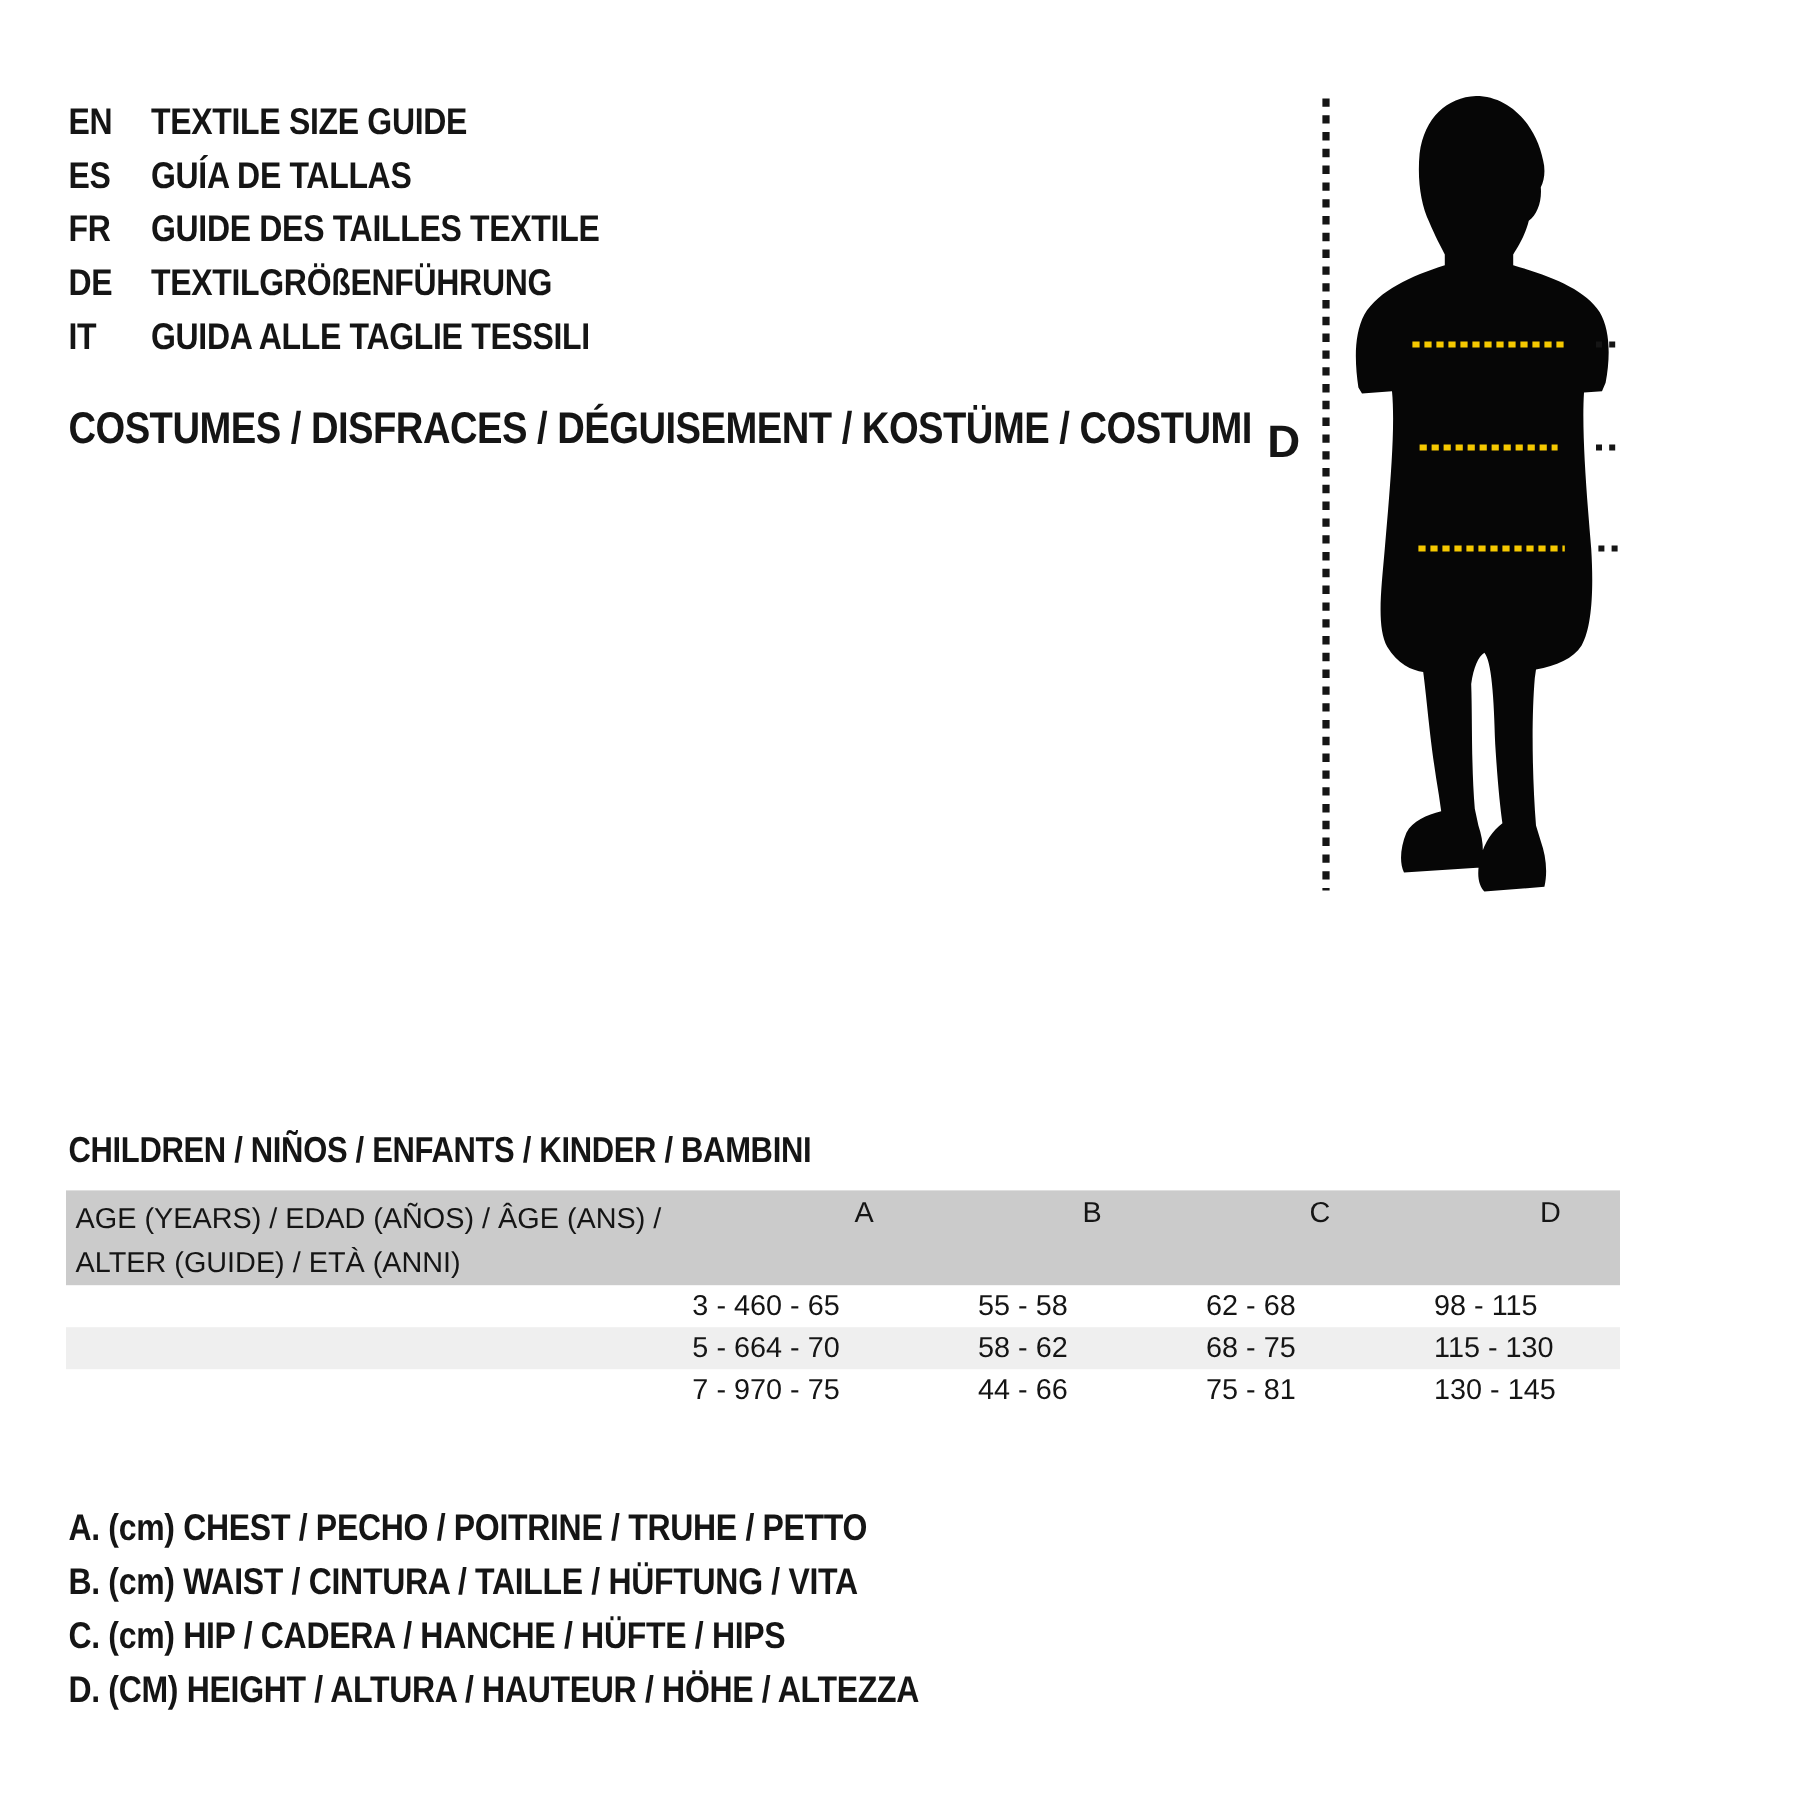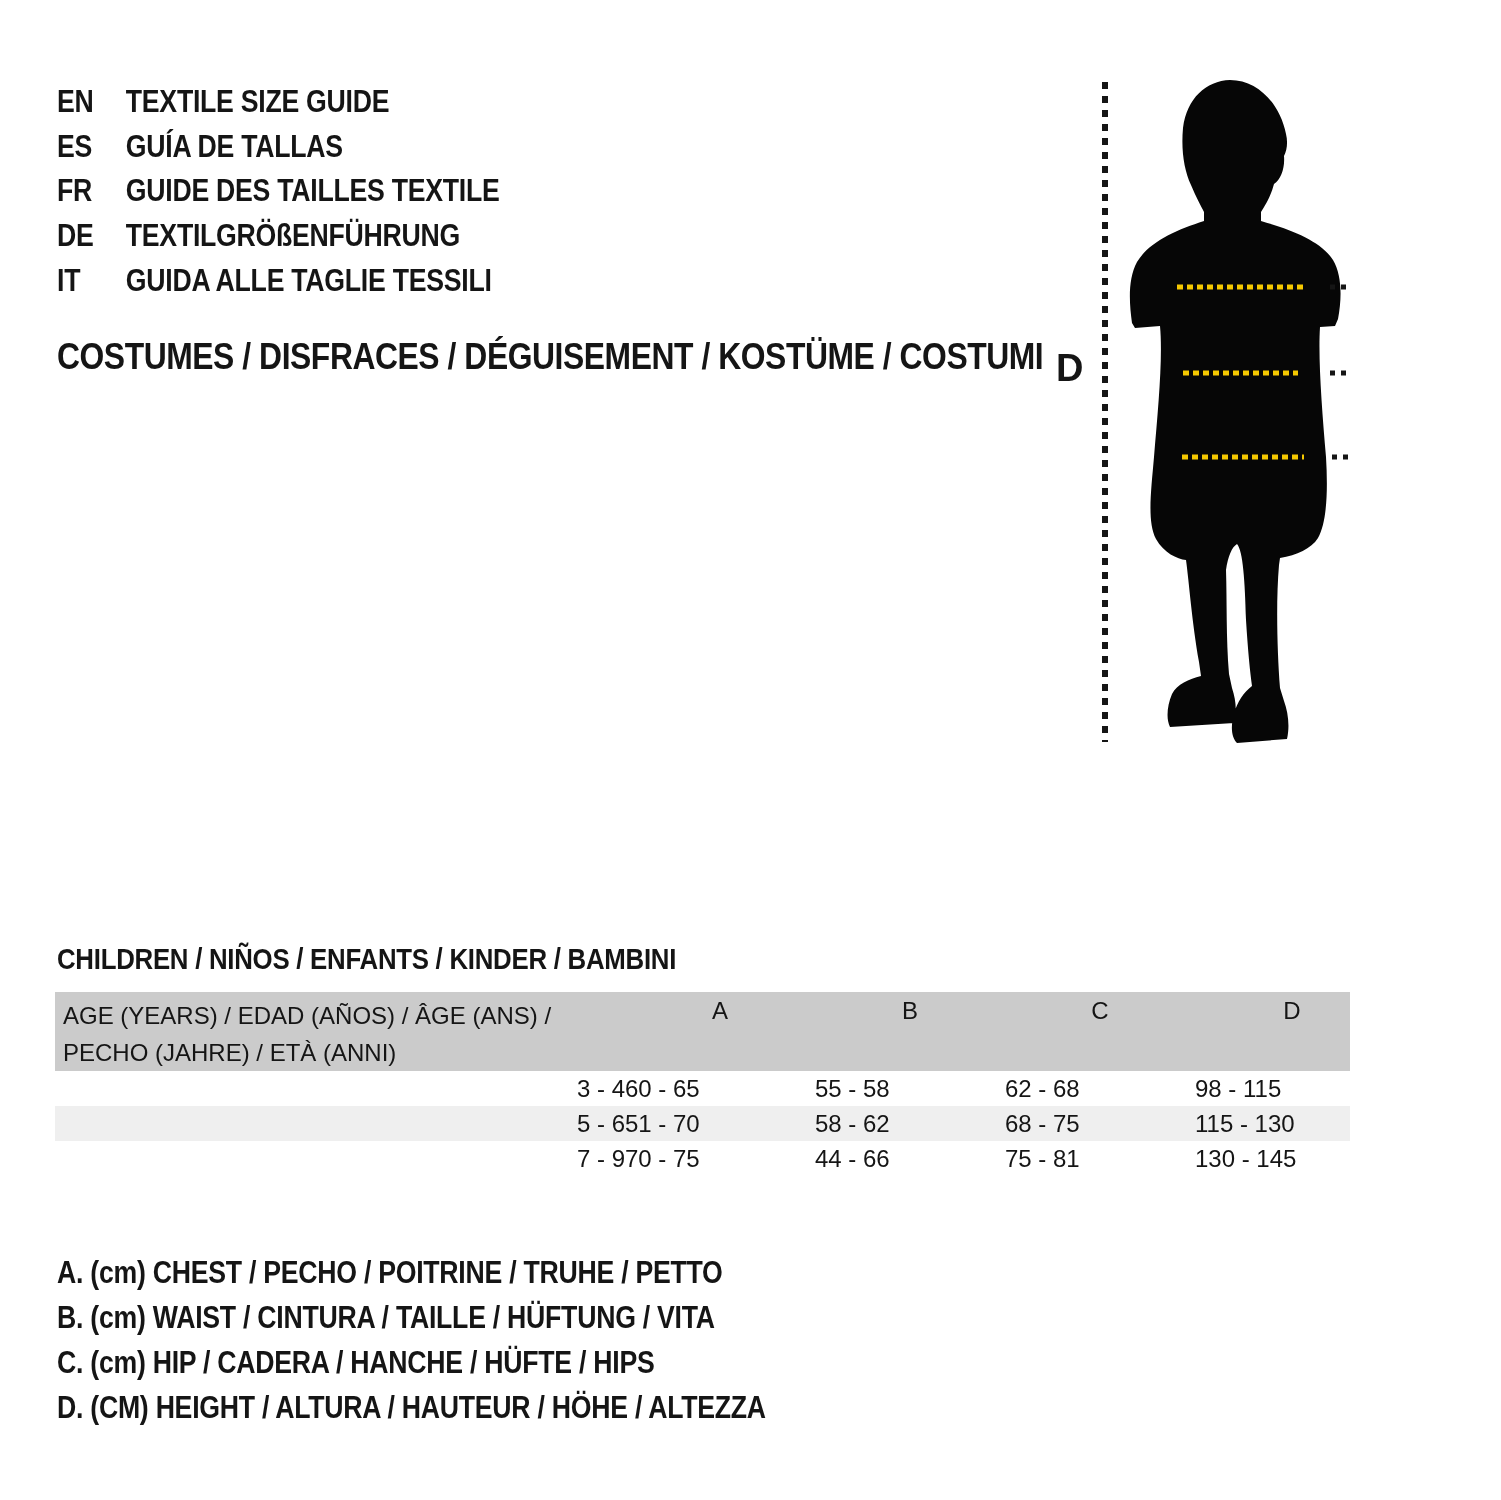--- a/index.html
+++ b/index.html
@@ -175,39 +175,39 @@
       <col class="c-age">
         <col class="c-a">
         <col class="c-b">
         <col class="c-c">
         <col class="c-d">
     </colgroup>
     <thead>
       <tr>
         <th class="age-th">
           <div>AGE (YEARS) / EDAD (AÑOS) / ÂGE (ANS) /</div>
-          <div>PECHO (JAHRE) / ETÀ (ANNI)</div>
+          <div>ALTER (GUIDE) / ETÀ (ANNI)</div>
         </th>
         <th>A</th>
         <th>B</th>
         <th>C</th>
         <th class="d-col">D</th>
       </tr>
     </thead>
     <tbody>
       <tr>
         <td class="age-td">3 - 4</td>
         <td>60 - 65</td>
         <td>55 - 58</td>
         <td>62 - 68</td>
         <td class="d-col">98 - 115</td>
       </tr>
       <tr class="alt">
         <td class="age-td">5 - 6</td>
-        <td>51 - 70</td>
+        <td>64 - 70</td>
         <td>58 - 62</td>
         <td>68 - 75</td>
         <td class="d-col">115 - 130</td>
       </tr>
       <tr>
         <td class="age-td">7 - 9</td>
         <td>70 - 75</td>
         <td>44 - 66</td>
         <td>75 - 81</td>
         <td class="d-col">130 - 145</td>

